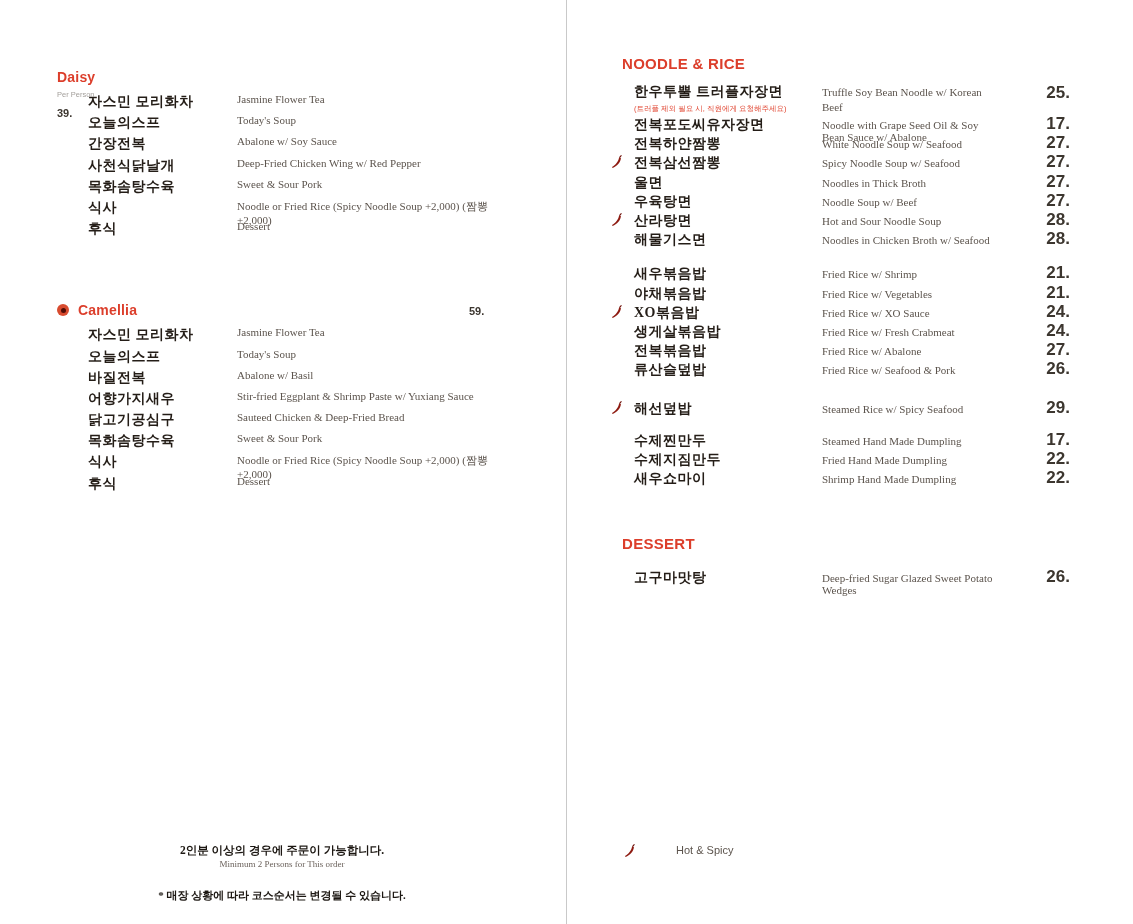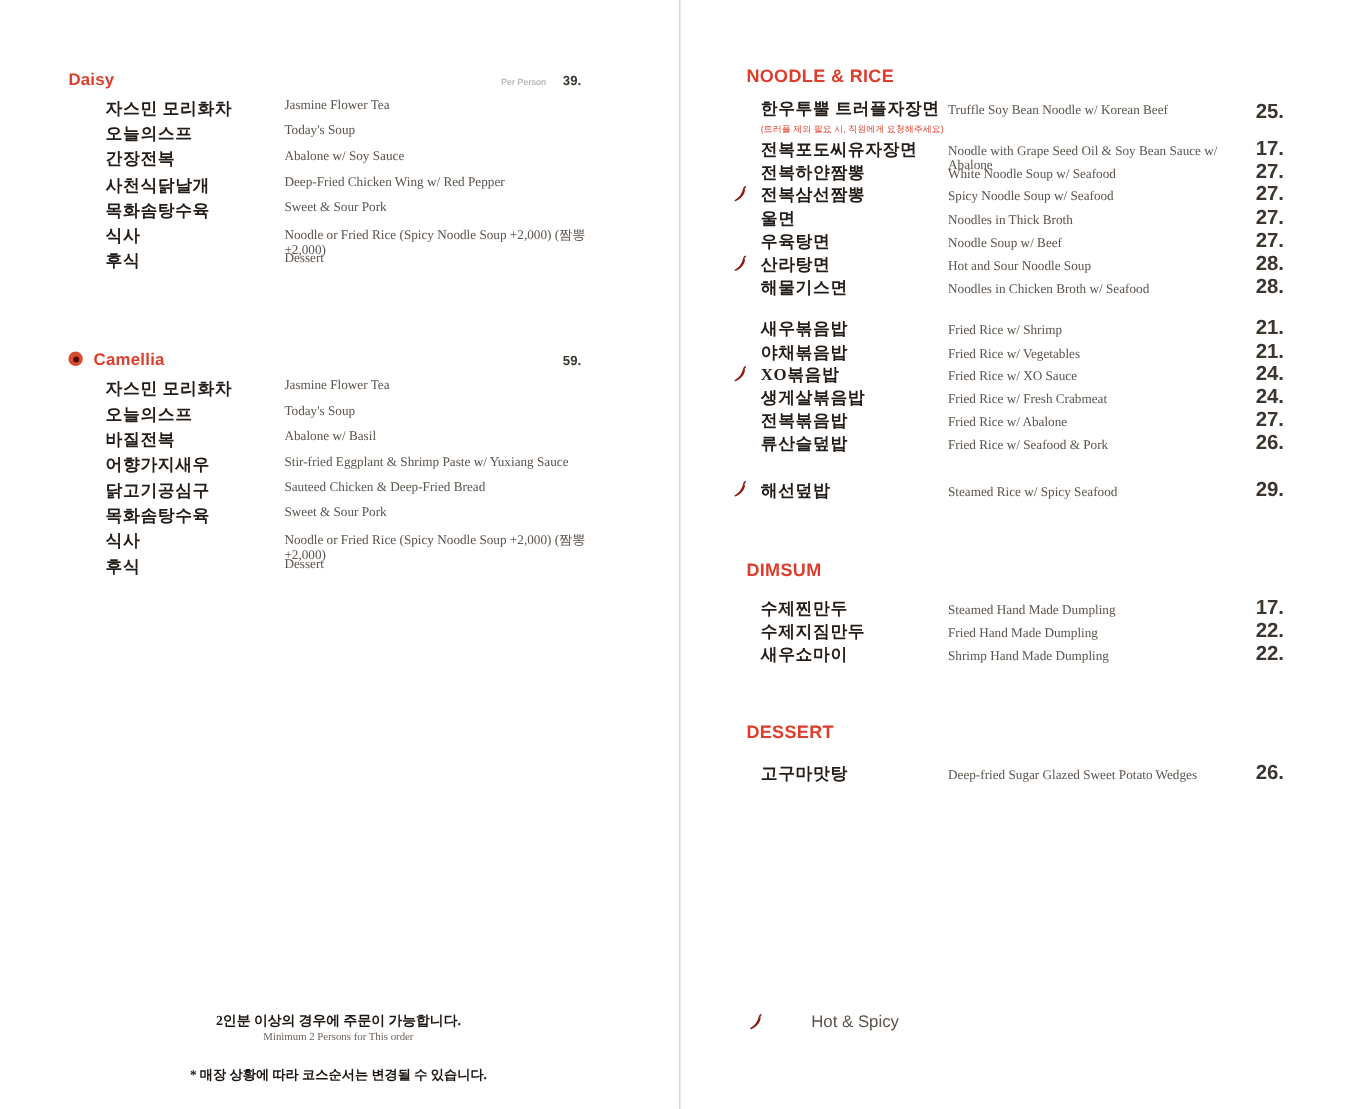--- a/index.html
+++ b/index.html
@@ -10,21 +10,21 @@
 
   .page{position:absolute;top:55px;}
   .page-left{left:57px;width:450px;}
   .page-right{left:622px;width:448px;}
 
   .section-heading{font-size:15px;font-weight:bold;color:#dc3e2b;letter-spacing:.3px;
                    line-height:18px;height:18px;}
 
   
   .course-header{display:flex;align-items:baseline;position:relative;height:18px;line-height:18px;}
-  .course-header.first{margin-top:2px;}
+  .course-header.first{margin-top:13px;flex-direction:column;}
   .course-header.second{margin-top:60px;padding-left:21px;gap:44px;}
   .course-name{font-size:14px;font-weight:bold;color:#dc3e2b;letter-spacing:.2px;}
   .spacer{flex:1;}
   .per-person{font-size:7.5px;color:#a39f9b;margin-right:14px;}
   .course-price{font-size:11px;font-weight:bold;color:#3c362f;width:38px;text-align:left;}
   .bullet{position:absolute;left:0;top:3px;width:12px;height:12px;border-radius:50%;
           background:#d84b2f;display:inline-block;}
   .bullet-core{position:absolute;left:3.5px;top:3.5px;width:5px;height:5px;border-radius:50%;
           background:#500d06;}
   .course-items{margin-top:7px;}
@@ -33,41 +33,41 @@
             font-size:14px;font-weight:bold;color:#241d17;letter-spacing:.5px;}
   .mrow .en{flex:1;font-family:"Liberation Serif",serif;font-size:11px;color:#5c544d;}
 
   .footnote{position:absolute;top:788px;left:0;width:450px;text-align:center;}
   .fn1{font-family:"Liberation Serif",serif;font-size:11.5px;font-weight:bold;color:#1c1712;}
   .fn2{font-family:"Liberation Serif",serif;font-size:9px;color:#6b625c;margin-top:1px;}
   .fn3{font-family:"Liberation Serif",serif;font-size:11px;font-weight:bold;color:#1c1712;margin-top:19px;}
 
   
   .rgroup{}
-  .rrow{display:flex;align-items:baseline;height:19.2px;position:relative;}
+  .rrow{display:flex;align-items:baseline;height:19.2px;position:relative;gap:32px;}
   .rrow.tall{height:30px;align-items:flex-start;}
   .rrow .kr{margin-left:12px;width:156px;flex:none;font-family:"Liberation Serif",serif;
             font-size:14px;font-weight:bold;color:#241d17;letter-spacing:.5px;line-height:15px;}
   .rrow.tall .en,.rrow.tall .price{line-height:15px;padding-top:1px;}
   .rrow .en{flex:1;font-family:"Liberation Serif",serif;font-size:11px;color:#5c544d;}
   .rrow .price{width:38px;text-align:right;font-size:17px;font-weight:bold;color:#3c362f;}
   .item-note{font-size:7.5px;font-weight:normal;color:#e0432f;letter-spacing:0;line-height:10px;
              font-family:"Liberation Sans",sans-serif;white-space:nowrap;}
   .chili{position:absolute;left:-11px;top:2px;width:11px;height:14px;}
   .mt-first{margin-top:11px;}
   .gap-rice{margin-top:15px;}
   .gap-bowl{margin-top:20px;}
   .h-dimsum{margin-top:49px;}
   .mt-items{margin-top:12px;}
   .h-dessert{margin-top:48px;}
   .mt-dessert{margin-top:14px;}
 
   .legend{position:absolute;top:788px;left:2px;display:flex;align-items:center;}
   .legend .chili-l{width:11px;height:14px;margin-right:5px;}
-  .legend-label{font-size:14px;color:#5c544d;padding-left:36px;}
+  .legend-label{font-size:11px;color:#5c544d;padding-left:36px;}
 </style>
 </head>
 <body>
 
 <div class="divider"></div>
 
 <div class="page page-left">
 
 
   <div class="course-header first">
@@ -257,21 +257,20 @@
       <svg class="chili" viewBox="0 0 11 14">
           <path d="M1 13 C4.5 11.2 7.4 7.6 8.1 3.6 L9.9 4 C9.6 8.8 5.9 12.2 1.6 13.9 Z" fill="#8e1a10"></path>
           <path d="M8.2 3.4 C8.6 1.9 9.6 1 10.8 0.9 C10.5 2.3 9.7 3.3 8.6 3.9 Z" fill="#6f140c"></path>
         </svg>
       <span class="kr">해선덮밥</span>
         <span class="en">Steamed Rice w/ Spicy Seafood</span>
         <span class="price">29.</span>
       </div>
   </div>
 
-  <div class="section-heading h-dimsum">DIMSUM</div>
   <div class="rgroup mt-items">
     <div class="rrow">
         <span class="kr">수제찐만두</span>
         <span class="en">Steamed Hand Made Dumpling</span>
         <span class="price">17.</span>
       </div>
     <div class="rrow">
         <span class="kr">수제지짐만두</span>
         <span class="en">Fried Hand Made Dumpling</span>
         <span class="price">22.</span>

